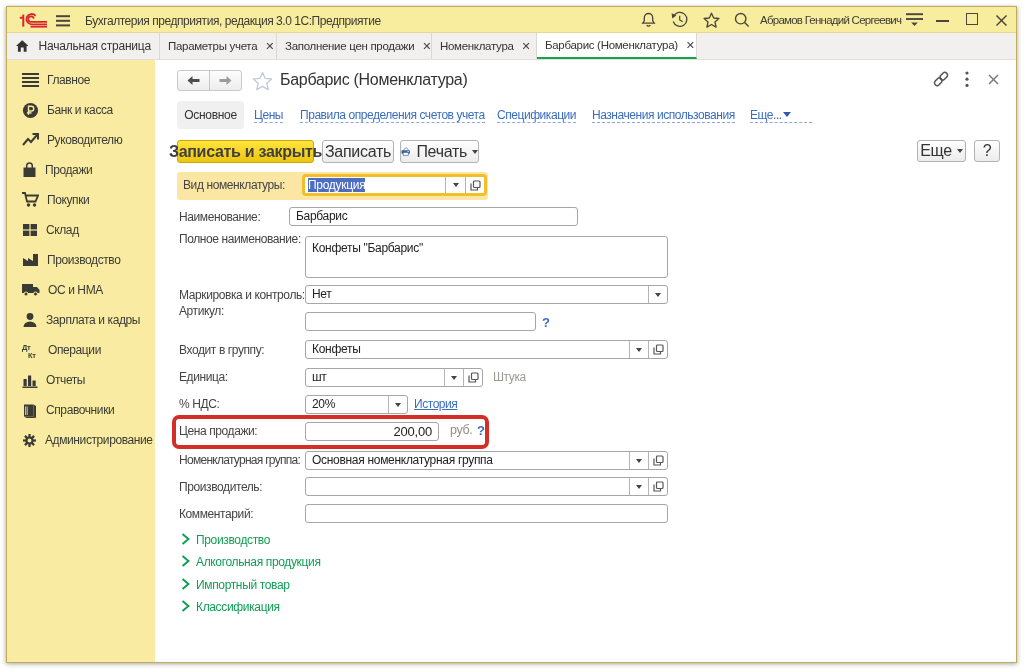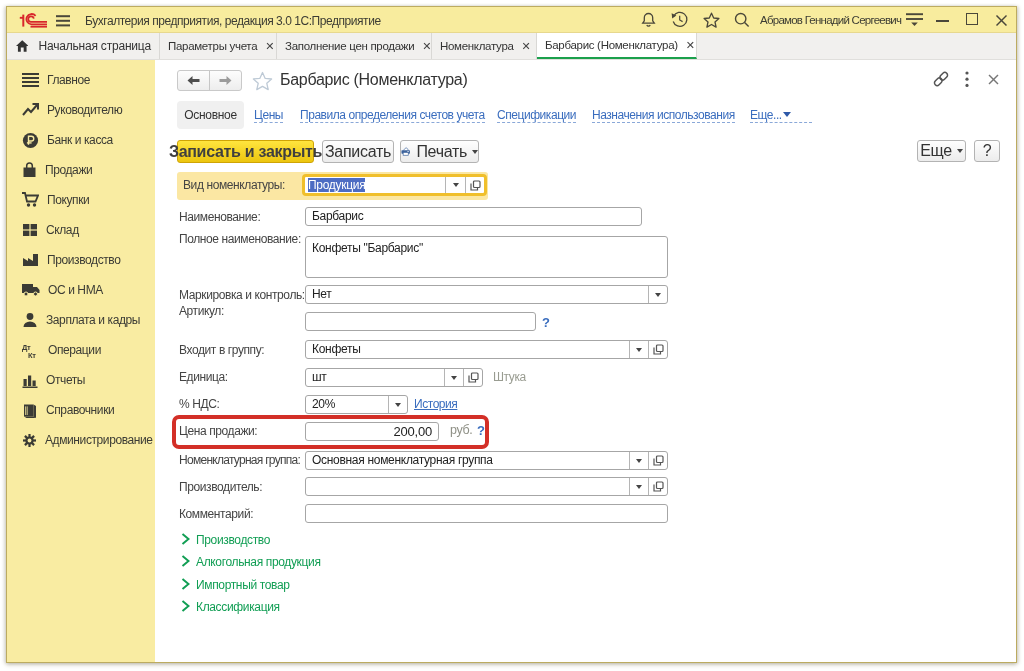--- a/index.html
+++ b/index.html
@@ -98,31 +98,31 @@
 <div id="main">
 <div id="sidebar">
   <div class="sbi"><svg width="17" height="16" viewBox="0 0 17 16">
             <g stroke="#3b3b35" stroke-width="2">
               <path d="M0 2 H17"></path>
               <path d="M0 6 H17"></path>
               <path d="M0 10 H17"></path>
               <path d="M0 14 H17"></path>
             </g>
           </svg>Главное</div>
-  <div class="sbi"><svg width="17" height="16" viewBox="0 0 17 16">
-            <path d="M1 13 L6 7 L9 10 L15 3" fill="none" stroke="#3b3b35" stroke-width="2"></path>
-            <path d="M10.5 2 H16 V7.5" fill="none" stroke="#3b3b35" stroke-width="2"></path>
-          </svg>Руководителю</div>
   <div class="sbi"><svg width="17" height="17" viewBox="0 0 17 17">
             <circle cx="8.5" cy="8.5" r="7.6" fill="#3b3b35"></circle>
             <g fill="none" stroke="#f9eca2" stroke-width="1.4">
               <path d="M6.5 12.8 V4.3 H9.4 a2.35 2.35 0 0 1 0 4.7 H6.5"></path>
               <path d="M4.9 10.9 H9.6"></path>
             </g>
           </svg>Банк и касса</div>
+  <div class="sbi"><svg width="17" height="16" viewBox="0 0 17 16">
+            <path d="M1 13 L6 7 L9 10 L15 3" fill="none" stroke="#3b3b35" stroke-width="2"></path>
+            <path d="M10.5 2 H16 V7.5" fill="none" stroke="#3b3b35" stroke-width="2"></path>
+          </svg>Руководителю</div>
   <div class="sbi"><svg width="15" height="16" viewBox="0 0 15 16">
             <path d="M1.5 5.5 H13.5 V15 H1.5 Z" fill="#3b3b35"></path>
             <path d="M4.7 7 V3.8 a2.8 2.8 0 0 1 5.6 0 V7" fill="none" stroke="#3b3b35" stroke-width="1.5"></path>
             <path d="M4.7 7 V3.8 a2.8 2.8 0 0 1 5.6 0 V7" fill="none" stroke="#f9eca2" stroke-width="0"></path>
           </svg>Продажи</div>
   <div class="sbi"><svg width="17" height="16" viewBox="0 0 17 16">
             <path d="M0 1 H3 L5 9.5 H13.5 L16 3.5 H4" fill="none" stroke="#3b3b35" stroke-width="1.8"></path>
             <circle cx="6.5" cy="13" r="1.7" fill="#3b3b35"></circle>
             <circle cx="12.5" cy="13" r="1.7" fill="#3b3b35"></circle>
           </svg>Покупки</div>
@@ -250,21 +250,21 @@
             <svg width="11" height="11" viewBox="0 0 11 11">
               <g fill="none" stroke="#555" stroke-width="1.2">
                 <rect x="3.5" y="1" width="6.5" height="6.5" rx="1"></rect>
                 <path d="M1 3.5 v6.5 h6.5 v-2.5"></path>
               </g>
             </svg>
           </div>
   </div>
 
   <div class="lbl" style="left:12px;top:150px;">Наименование:</div>
-  <div class="inp" style="left:138px;top:147px;width:337px;">Барбарис</div>
+  <div class="inp" style="left:122px;top:147px;width:289px;">Барбарис</div>
 
   <div class="lbl" style="left:12px;top:172px;">Полное наименование:</div>
   <div class="inp" style="left:138px;top:176px;width:363px;height:42px;line-height:15px;padding-top:4px;">Конфеты "Барбарис"</div>
 
   <div class="lbl" style="left:12px;top:228px;">Маркировка и контроль:</div>
   <div class="combo" style="left:138px;top:225px;width:363px;">
           <div class="tx">Нет</div>
           <div class="cbtn">
             <span class="arr"></span>
           </div>

